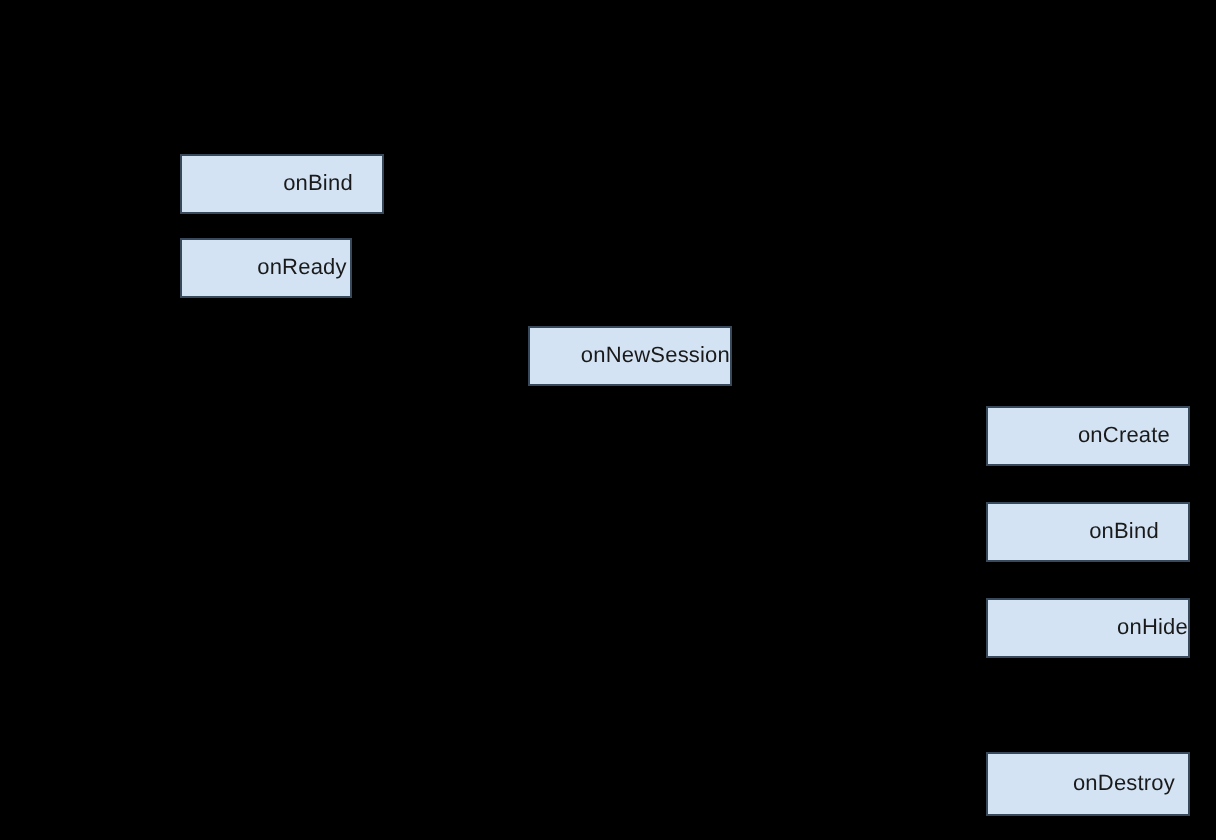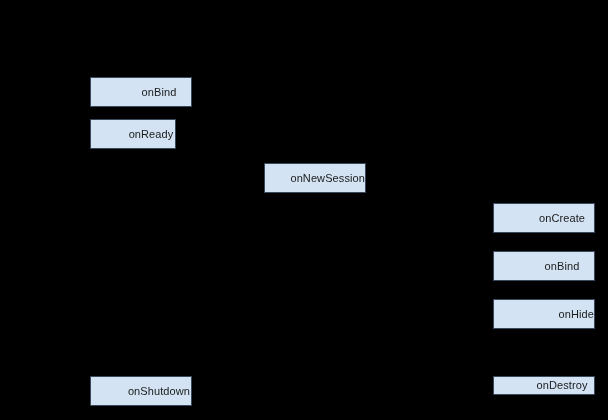--- a/index.html
+++ b/index.html
@@ -66,21 +66,18 @@
   </div>
 
   <div class="node" style="left: 493px; top: 251px; width: 102px; height: 30px; background: rgb(211, 227, 243); border-color: rgb(56, 73, 92); color: rgb(26, 26, 26);">
     <span>onBind</span>
   </div>
 
   <div class="node" style="left: 493px; top: 299px; width: 102px; height: 30px; background: rgb(211, 227, 243); border-color: rgb(56, 73, 92); color: rgb(26, 26, 26); justify-content: flex-end;">
     <span>onHide</span>
   </div>
 
-  <div class="node" style="left: 90px; top: 376px; width: 102px; height: 30px; background: rgb(211, 227, 243); border-color: rgb(56, 73, 92); color: rgb(26, 26, 26);">
-    <span>onShutdown</span>
-  </div>
 
-  <div class="node" style="left: 493px; top: 376px; width: 102px; height: 19px; background: rgb(211, 227, 243); border-color: rgb(56, 73, 92); color: rgb(26, 26, 26);">
+  <div class="node" style="left: 493px; top: 376px; width: 102px; height: 32px; background: rgb(211, 227, 243); border-color: rgb(56, 73, 92); color: rgb(26, 26, 26);">
     <span>onDestroy</span>
   </div>
 
 </div>
 
 </body></html>

